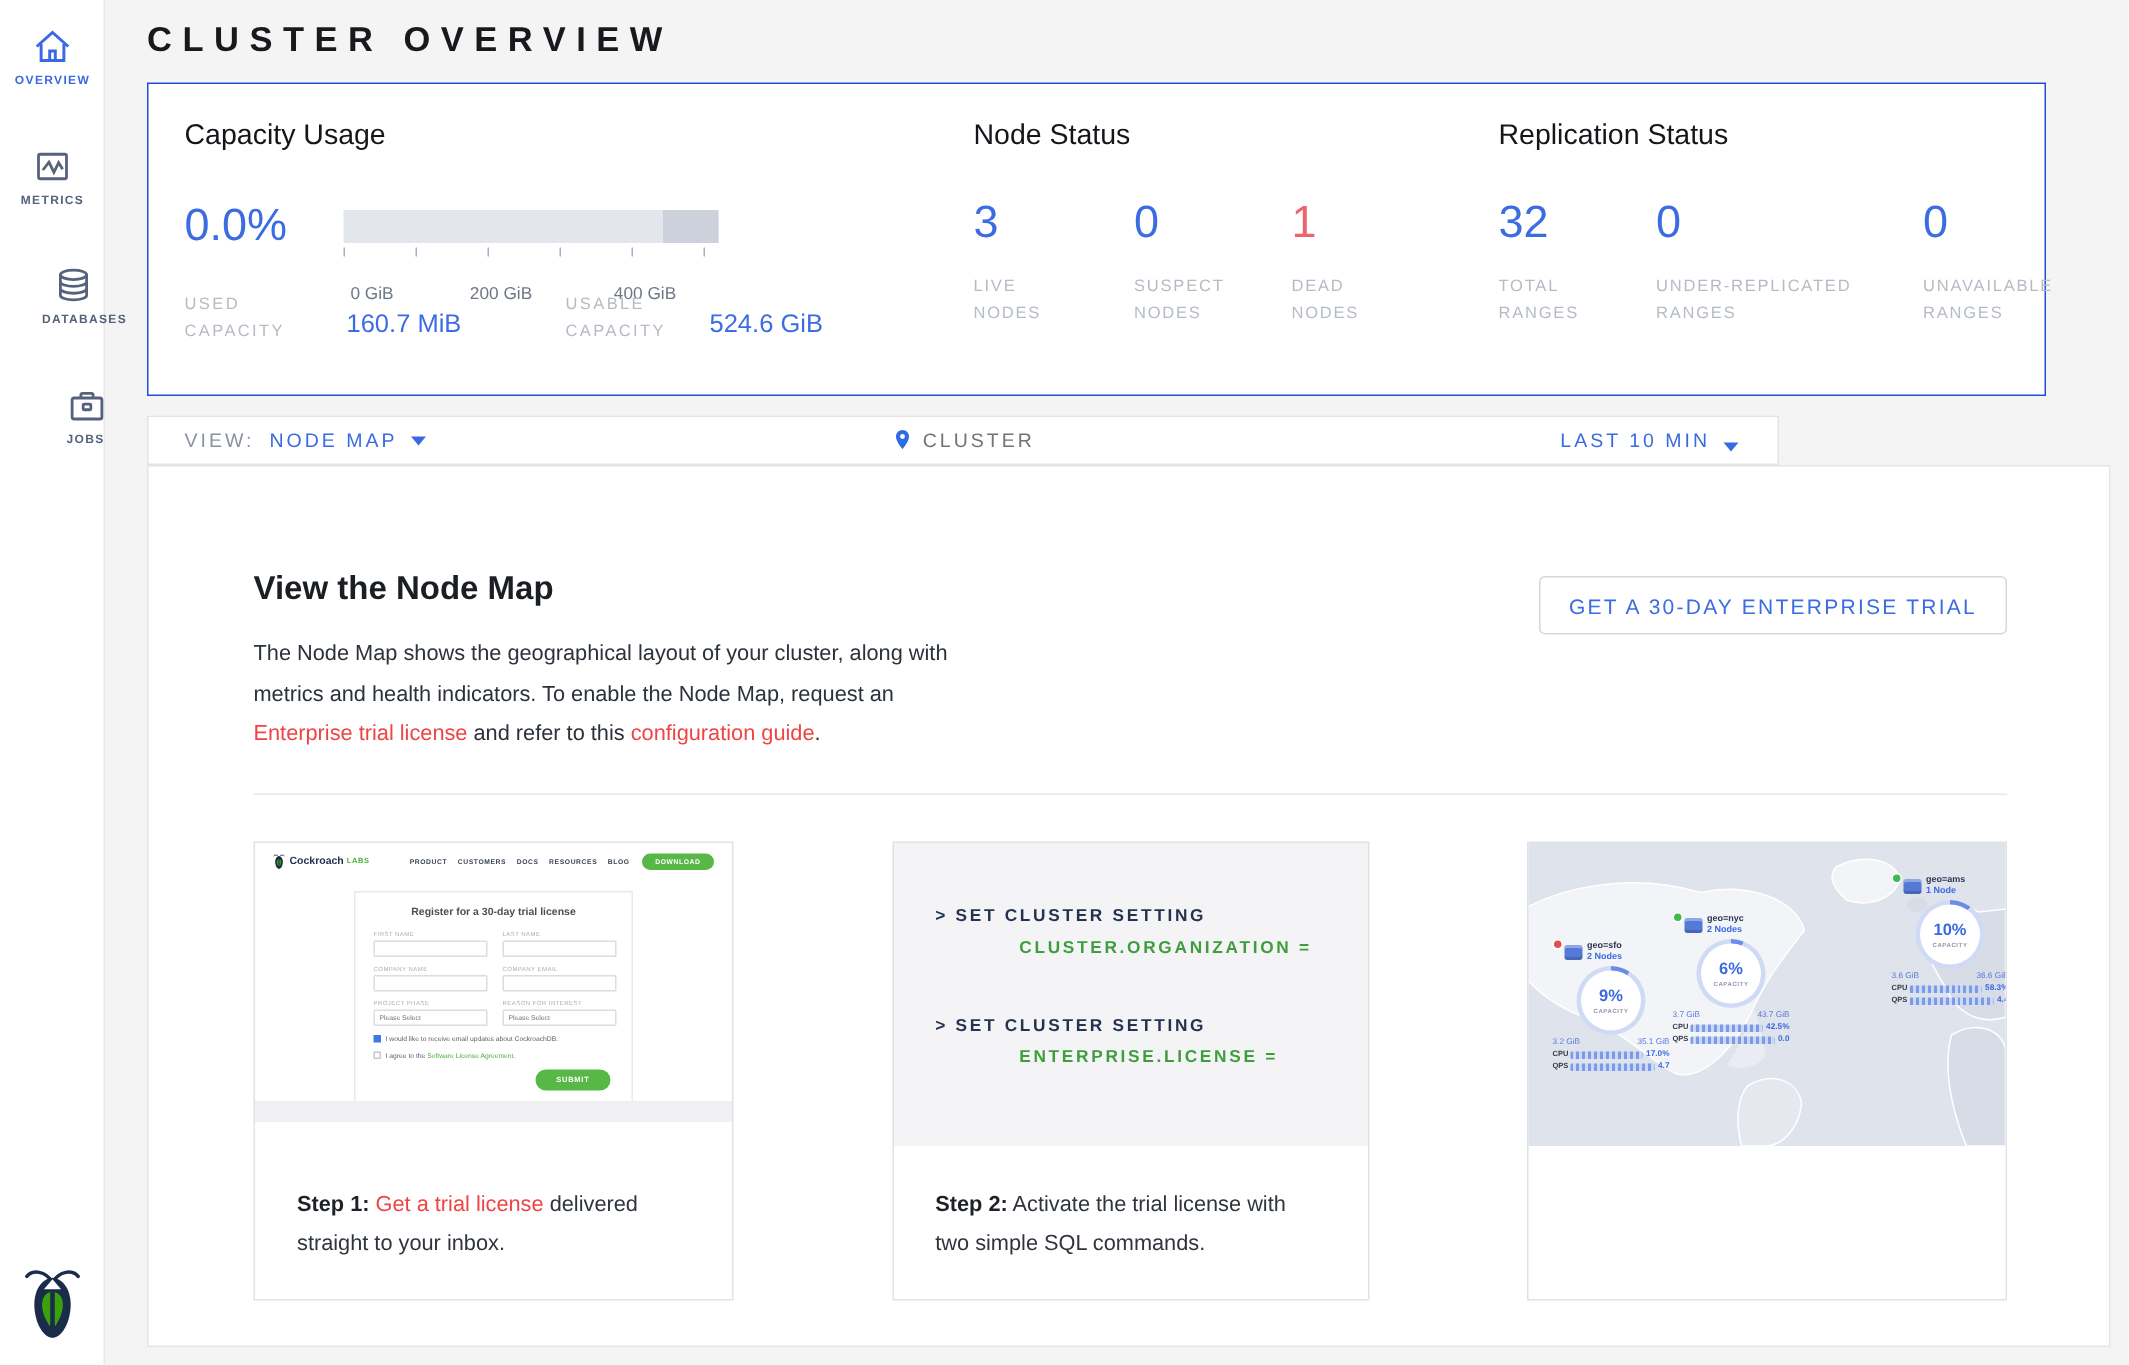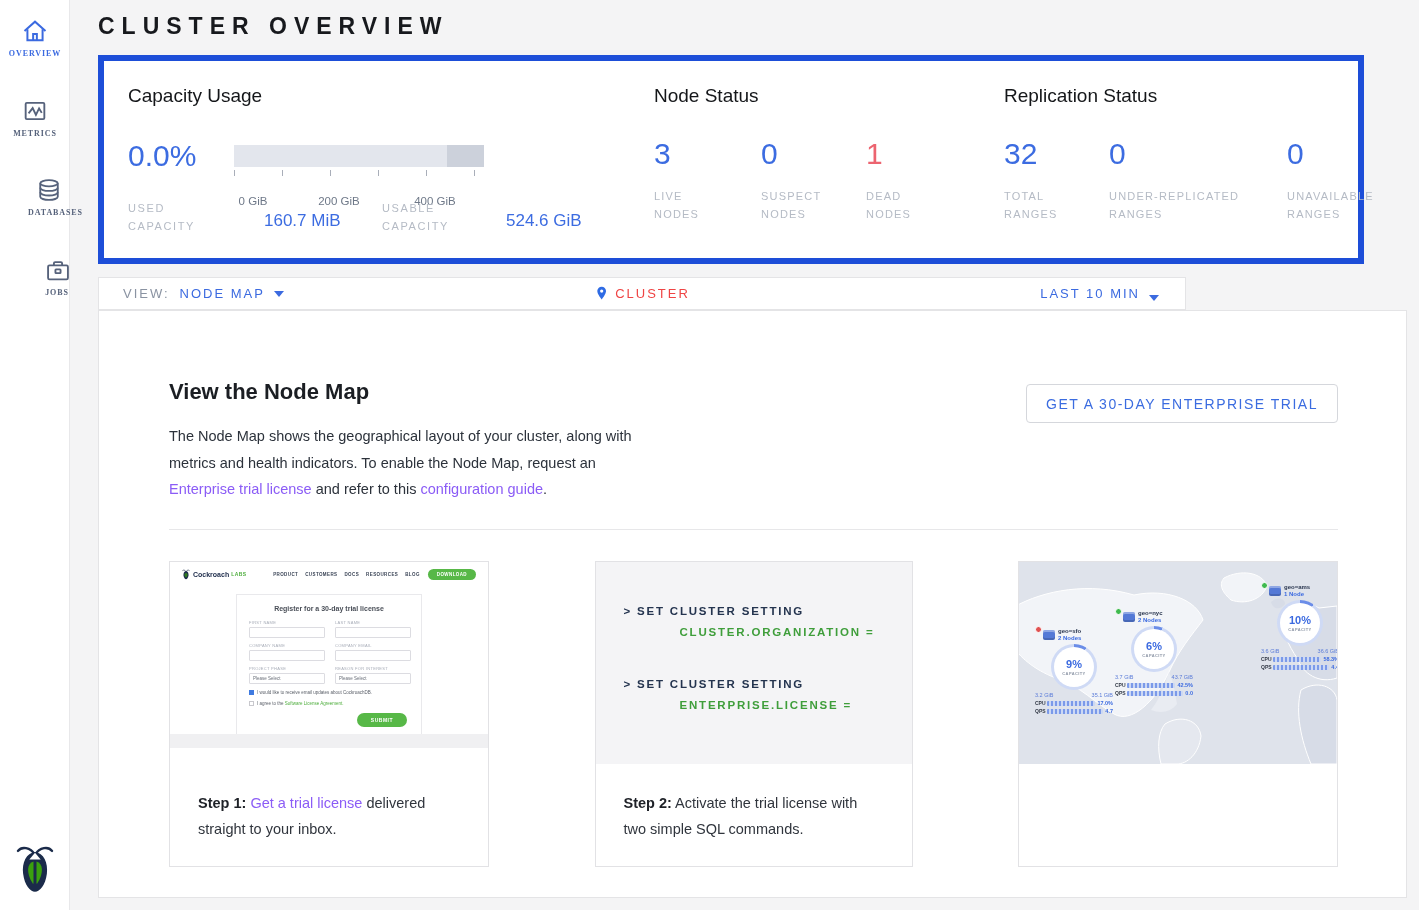--- a/index.html
+++ b/index.html
@@ -12,85 +12,85 @@
     overflow:hidden;
   }
 
   
   .sidebar {
     position:absolute; left:0; top:0; width:70px; height:910px;
     background:#ffffff; border-right:1px solid #e8e8ea; z-index:5;
   }
   .nav-item { width:70px; text-align:center; cursor:pointer; }
   .nav-item .nicon { display:block; margin:0 auto 4px; }
-  .nav-item .nlabel { display:block; font-size:8px; font-weight:bold; letter-spacing:0.9px; color:#56627b;font-family:Liberation Serif, serif; }
+  .nav-item .nlabel { display:block; font-size:8px; font-weight:bold; letter-spacing:0.9px; color:#56627b; }
   .nav-item.active .nlabel { color:#3b6ae0; }
   .ni-overview { position:absolute; top:17px; }
   .ni-metrics  { position:absolute; top:97px; }
   .ni-databases{ position:absolute; top:176px;padding-left:28px; }
   .ni-jobs     { position:absolute; top:256px;padding-left:44px; }
   .sidebar-logo { position:absolute; left:16px; bottom:16px; width:38px; height:50px; }
 
   
   .page-title {
     position:absolute; left:98px; top:13px;
     font-size:23px; font-weight:600; letter-spacing:7px; color:#17191d;
   }
 
   
   .summary-card {
     position:absolute; left:98px; top:55px; width:1266px; height:209px;
-    background:#fff; border:6px solid #1d4ed8;
+    background:#fff; border:1px solid #1d4ed8;
   }
   .sec-title { position:absolute; top:24px; font-size:19px; font-weight:500; color:#141619; }
   .cap-sec   { left:24px; }
   .node-sec  { left:550px; }
   .repl-sec  { left:900px; }
 
   .cap-pct { position:absolute; left:24px; top:78px; font-size:30px; color:#3c6ce1; }
   .gauge { position:absolute; left:130px; top:84px; width:250px; height:22px; background:#e3e6ed; }
   .gauge-dark { position:absolute; right:0; top:0; height:100%; width:15%; background:#ccd1db; }
   .gauge-tick { position:absolute; top:109px; width:1px; height:6px; background:#a9aeb9; }
   .gauge-tlabel { position:absolute; top:134px; font-size:11.5px; color:#6e7888; transform:translateX(-50%); white-space:nowrap;padding-left:18px; }
 
   .cap-stats { position:absolute; left:24px; top:138px; width:500px; height:44px; }
   .cs-label { position:absolute; font-size:11px; letter-spacing:1.6px; color:#b5bbc5; line-height:18px; }
-  .cs-value { position:absolute; top:12px; font-size:17px; color:#3c6ce1;margin-left:28px; }
+  .cs-value { position:absolute; top:12px; font-size:17px; color:#3c6ce1; }
 
   .stat { position:absolute; }
   .stat-value { font-size:30px; color:#3c6ce1; }
   .stat-value.red { color:#ec6470; }
   .stat-label { margin-top:16px; font-size:11px; letter-spacing:1.2px; color:#b5bbc5; line-height:18px; white-space:nowrap; }
   .stats-row { position:absolute; top:76px; }
   .node-stats { left:550px; }
   .repl-stats { left:900px; }
 
   
   .view-bar {
     position:absolute; left:98px; top:277px; width:1088px; height:33px;
     background:#fff; border:1px solid #e4e4e6;
     display:flex; align-items:center;
   }
   .vb-left { display:flex; align-items:center; margin-left:24px; cursor:pointer; }
   .vb-view-label { font-size:13px; letter-spacing:2px; color:#8a93a2; }
   .vb-view-value { font-size:13px; letter-spacing:2px; color:#3b6ae0; margin-left:10px; }
   .caret { width:0; height:0; border-left:5px solid transparent; border-right:5px solid transparent; border-top:6px solid #3b6ae0; margin-left:9px; display:inline-block; }
   .vb-center { position:absolute; left:50%; transform:translateX(-50%); display:flex; align-items:center; }
-  .vb-scope { font-size:13px; letter-spacing:2px; color:#ef4444; margin-left:6px; }
+  .vb-scope { font-size:13px; letter-spacing:2px; color:#737373; margin-left:6px; }
   .vb-right { margin-left:auto; margin-right:26px; display:flex; align-items:flex-end; cursor:pointer; }
   .vb-time { font-size:13px; letter-spacing:2px; color:#3b6ae0; }
 
   
   .main-card {
     position:absolute; left:98px; top:310px; width:1309px; height:588px;
     background:#fff; border:1px solid #e4e4e6;
   }
   .panel-heading { position:absolute; left:70px; top:68px; font-size:22px; font-weight:600; color:#1b1e23; }
   .panel-desc { position:absolute; left:70px; top:112px; width:468px; font-size:14.5px; line-height:26.5px; color:#2c323b; }
-  .text-link { color:#8b5cf6; text-decoration:none; cursor:pointer; }
+  .text-link { color:#ef4444; text-decoration:none; cursor:pointer; }
   .trial-btn {
     position:absolute; right:68px; top:73px; width:312px; height:39px;
     background:#fff; border:1px solid #d5d7dc; border-radius:4px;
     font-family:"Liberation Sans", sans-serif;
     font-size:14px; letter-spacing:1.5px; color:#3b6ce0; cursor:pointer;
   }
   .panel-divider { position:absolute; left:70px; right:68px; top:218px; height:1px; background:#e7e7e9; }
 
   .cards-row { position:absolute; left:70px; right:68px; top:250px; display:flex; justify-content:space-between; }
   .step-card { width:320px; height:306px; border:1px solid #e2e2e5; background:#fff; position:relative; }

